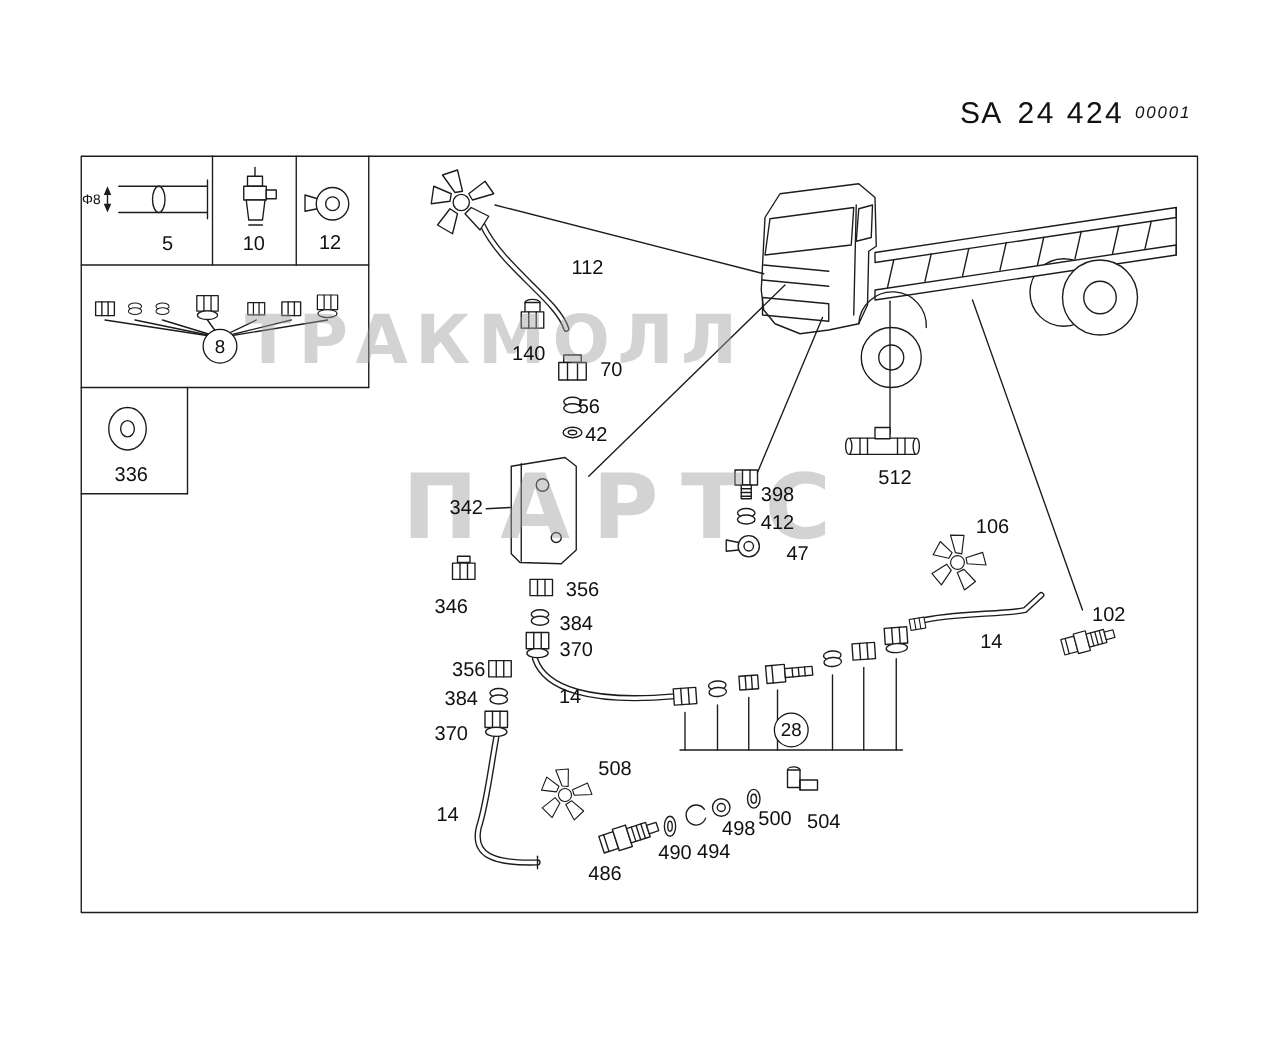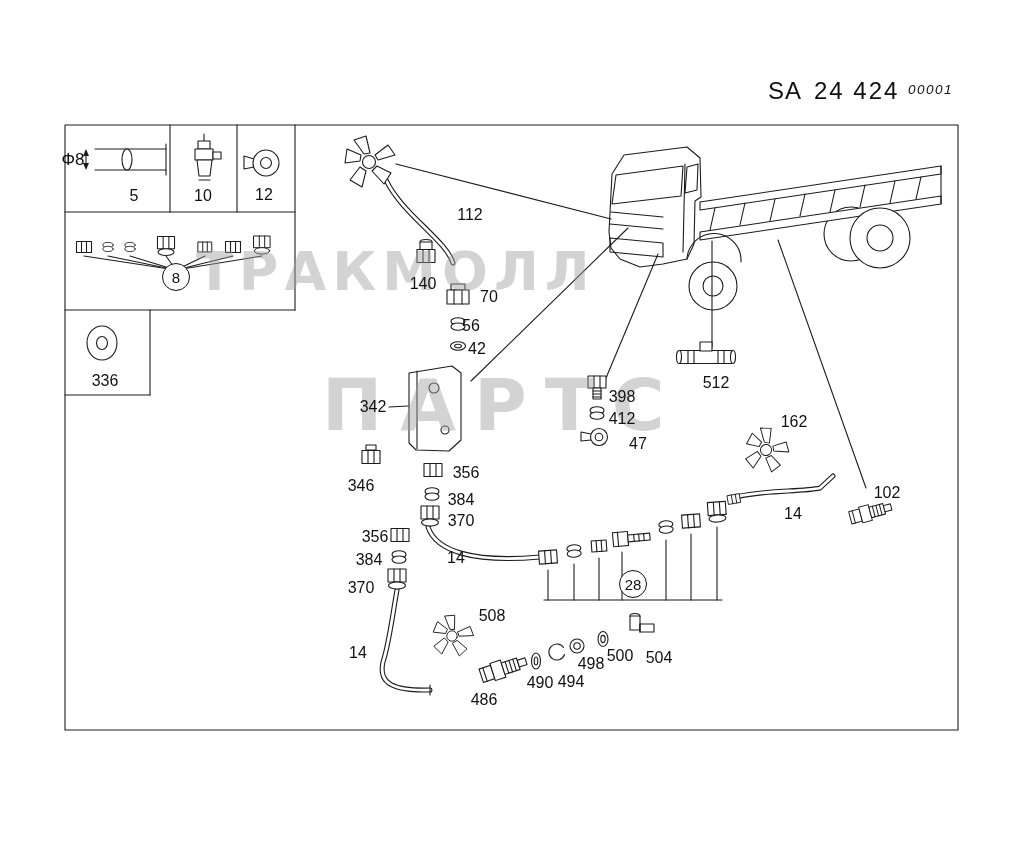--- a/index.html
+++ b/index.html
@@ -30,21 +30,21 @@
                pointer-events:none; white-space:nowrap; font-family:"DejaVu Sans", sans-serif; }
   .wm1 { left:196px; top:240px; font-size:54px; letter-spacing:6px; }
   .wm2 { left:322px; top:363px; font-size:72px; letter-spacing:18px; }
 
   
   .lbl { position:absolute; z-index:3; transform:translate(-50%,-50%);
          font-size:16px; color:#111; white-space:nowrap; }
   .lbl.c { border:1.4px solid #111; border-radius:50%; background:#fff;
            width:28px; height:28px; display:flex; align-items:center; justify-content:center;
            font-size:15px; }
-  .lbl.small { font-size:17px; }
+  .lbl.small { font-size:11px; }
 </style>
 </head>
 <body>
 
 <div class="page">
 
   <span class="hdr hdr-sa">SA</span>
   <span class="hdr hdr-num">24 424</span>
   <span class="hdr hdr-doc">00001</span>
 
@@ -343,18 +343,18 @@
     <span class="lbl" style="left:540px;top:683px">490</span>
     <span class="lbl" style="left:571px;top:682px">494</span>
     <span class="lbl" style="left:591px;top:664px">498</span>
     <span class="lbl" style="left:620px;top:656px">500</span>
     <span class="lbl" style="left:659px;top:658px">504</span>
     <span class="lbl c" style="left:633px;top:584px">28</span>
     <span class="lbl" style="left:622px;top:397px">398</span>
     <span class="lbl" style="left:622px;top:419px">412</span>
     <span class="lbl" style="left:638px;top:444px">47</span>
     <span class="lbl" style="left:716px;top:383px">512</span>
-    <span class="lbl" style="left:794px;top:422px">162</span>
+    <span class="lbl" style="left:794px;top:422px">106</span>
     <span class="lbl" style="left:793px;top:514px">14</span>
     <span class="lbl" style="left:887px;top:493px">102</span>
   </div>
 
 </div>
 
 </body></html>

